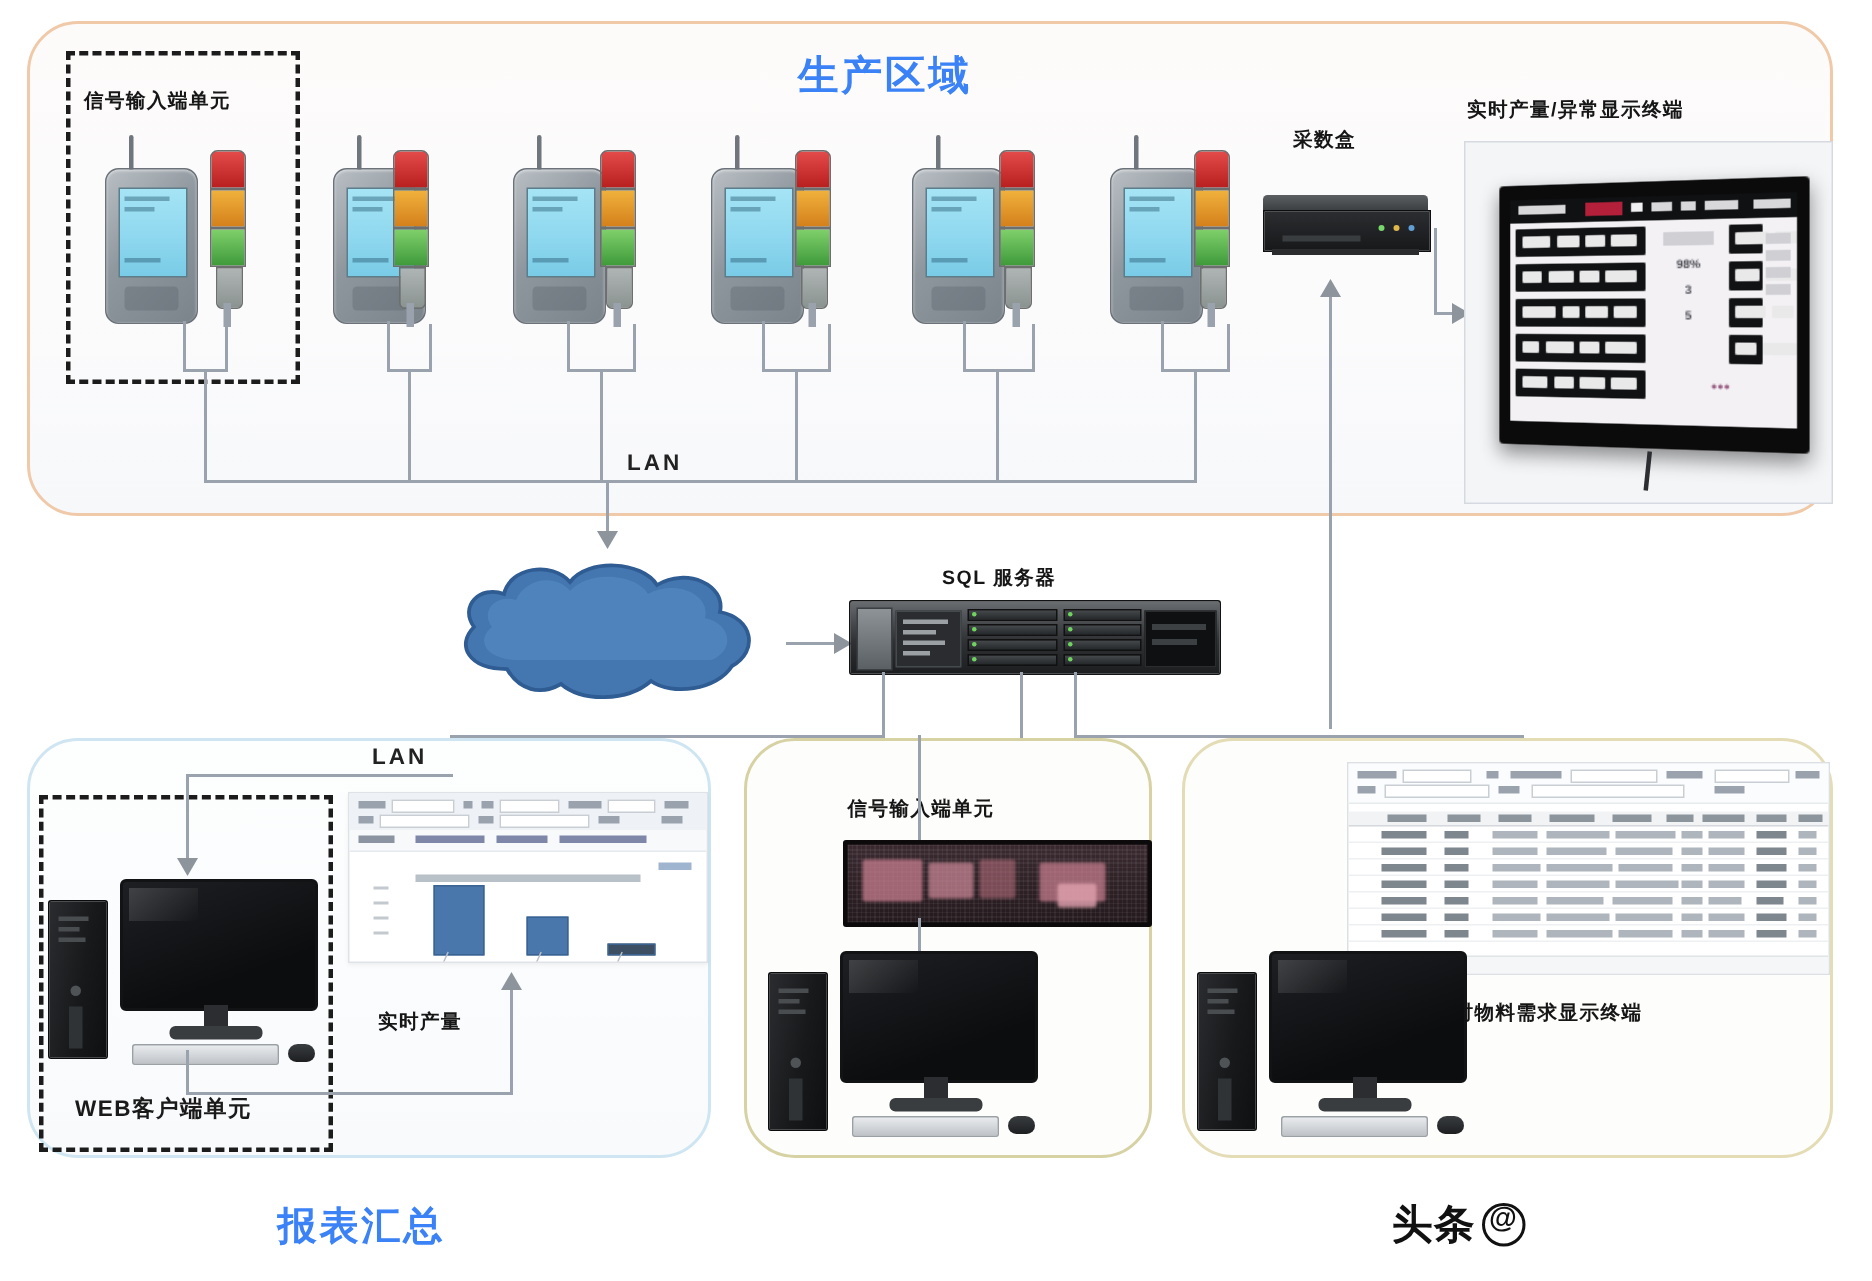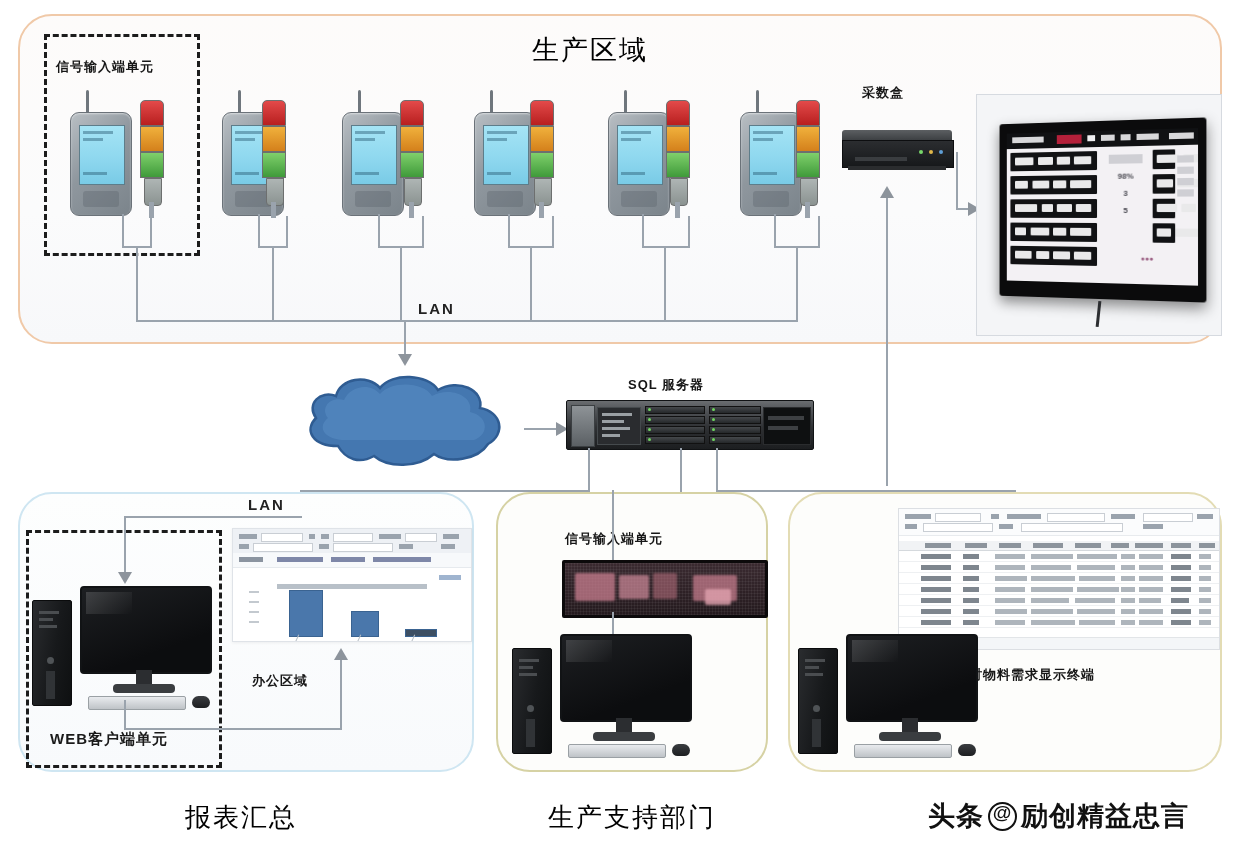--- a/index.html
+++ b/index.html
@@ -46,23 +46,23 @@
     border:3px dashed #1c1c1c;
     box-sizing:border-box;
     background:transparent;
   }
   .dash-signal { left:44px; top:34px; width:156px; height:222px; }
   .dash-web { left:26px; top:530px; width:196px; height:238px; }
 
   
   .lbl { position:absolute; white-space:nowrap; }
   .lbl-zone-blue {
-    color:#000000;
+    color:#3b82f6;
     font-size:26px;
-    font-weight:normal;
+    font-weight:bold;
     letter-spacing:2px;
     text-shadow:0 1px 1px rgba(255,255,255,.8);
   }
   .lbl-dark {
     color:#161616;
     font-size:13px;
     font-weight:bold;
     letter-spacing:1px;
   }
   .lbl-dark-sm {
@@ -561,20 +561,21 @@
     <div class="collector-foot"></div>
   </div>
 
   <div class="wire wire-v" style="left:956px; top:152px; height:58px;"></div>
   <div class="wire wire-h" style="left:956px; top:208px; width:14px;"></div>
   <div class="arrow-head arrow-right" style="left:968px; top:202px;"></div>
 
   <div class="wire wire-v" style="left:886px; top:196px; height:290px;"></div>
   <div class="arrow-head arrow-up" style="left:880px; top:186px;"></div>
 
+  <div class="lbl lbl-dark" id="lab-tv">实时产量/异常显示终端</div>
   <div class="node-tv">
     <div class="tv-bezel">
       <div class="tv-screen">
         <div class="tv-topbar">
           <div class="tvt" style="left:6px; width:34px;"></div>
           <div class="tv-redchip"></div>
           <div class="tvt" style="left:86px; width:8px; background:#f0f0f2;"></div>
           <div class="tvt" style="left:100px; width:14px;"></div>
           <div class="tvt" style="left:120px; width:10px;"></div>
           <div class="tvt" style="left:136px; width:22px;"></div>
@@ -780,28 +781,27 @@
     <div class="axis-tick" style="left:16px; top:82px;"></div>
     <div class="axis-tick" style="left:16px; top:92px;"></div>
     <div class="bar" style="left: 56px; top: 61px; width: 32px; height: 45px; background: rgb(74, 119, 171);"></div>
     <div class="bar" style="left: 118px; top: 82px; width: 26px; height: 24px; background: rgb(74, 119, 171);"></div>
     <div class="bar bar-flat" style="left: 172px; top: 100px; width: 30px; height: 6px;"></div>
     <div class="bar-leader" style="left:62px; top:105px;"></div>
     <div class="bar-leader" style="left:124px; top:105px;"></div>
     <div class="bar-leader" style="left:178px; top:105px;"></div>
   </div>
 
-  <div class="lbl lbl-dark" id="lab-report">办公区域</div>
+  <div class="lbl lbl-dark" id="lab-report">实时产量</div>
   <div class="wire wire-v" style="left:124px; top:700px; height:30px;"></div>
   <div class="wire wire-h" style="left:124px; top:728px; width:218px;"></div>
   <div class="wire wire-v" style="left:340px; top:660px; height:68px;"></div>
   <div class="arrow-head arrow-up" style="left:334px; top:648px;"></div>
 
   <div class="zone zone-support"></div>
-  <div class="lbl lbl-zone-blue" id="lab-support-zone">生产支持部门</div>
   <div class="lbl lbl-dark" id="lab-anomaly">信号输入端单元</div>
 
   <div class="wire wire-v" style="left:612px; top:490px; height:72px;"></div>
 
   <div class="node-led">
     <div class="led-grid"></div>
     <div class="led-blob" style="left:10px; top:10px; width:40px; height:28px; background:#c77d8e; opacity:.75;"></div>
     <div class="led-blob" style="left:54px; top:12px; width:30px; height:24px; background:#cf8a9a; opacity:.7;"></div>
     <div class="led-blob" style="left:88px; top:10px; width:24px; height:26px; background:#b9707f; opacity:.55;"></div>
     <div class="led-blob" style="left:128px; top:12px; width:44px; height:26px; background:#cc8091; opacity:.7;"></div>
@@ -950,16 +950,15 @@
     </div>
     <div class="pc-neck" style="left:104px; top:88px;"></div>
     <div class="pc-stand" style="left:81px; top:102px;"></div>
     <div class="pc-kb" style="left:56px; top:114px;"></div>
     <div class="pc-mouse" style="left:160px; top:114px;"></div>
   </div>
 
   <div id="watermark">
     <span>头条</span>
     <span class="wm-badge"></span>
-    <span>励创精益忠言</span>
   </div>
 
 </div>
 
 </body></html>

